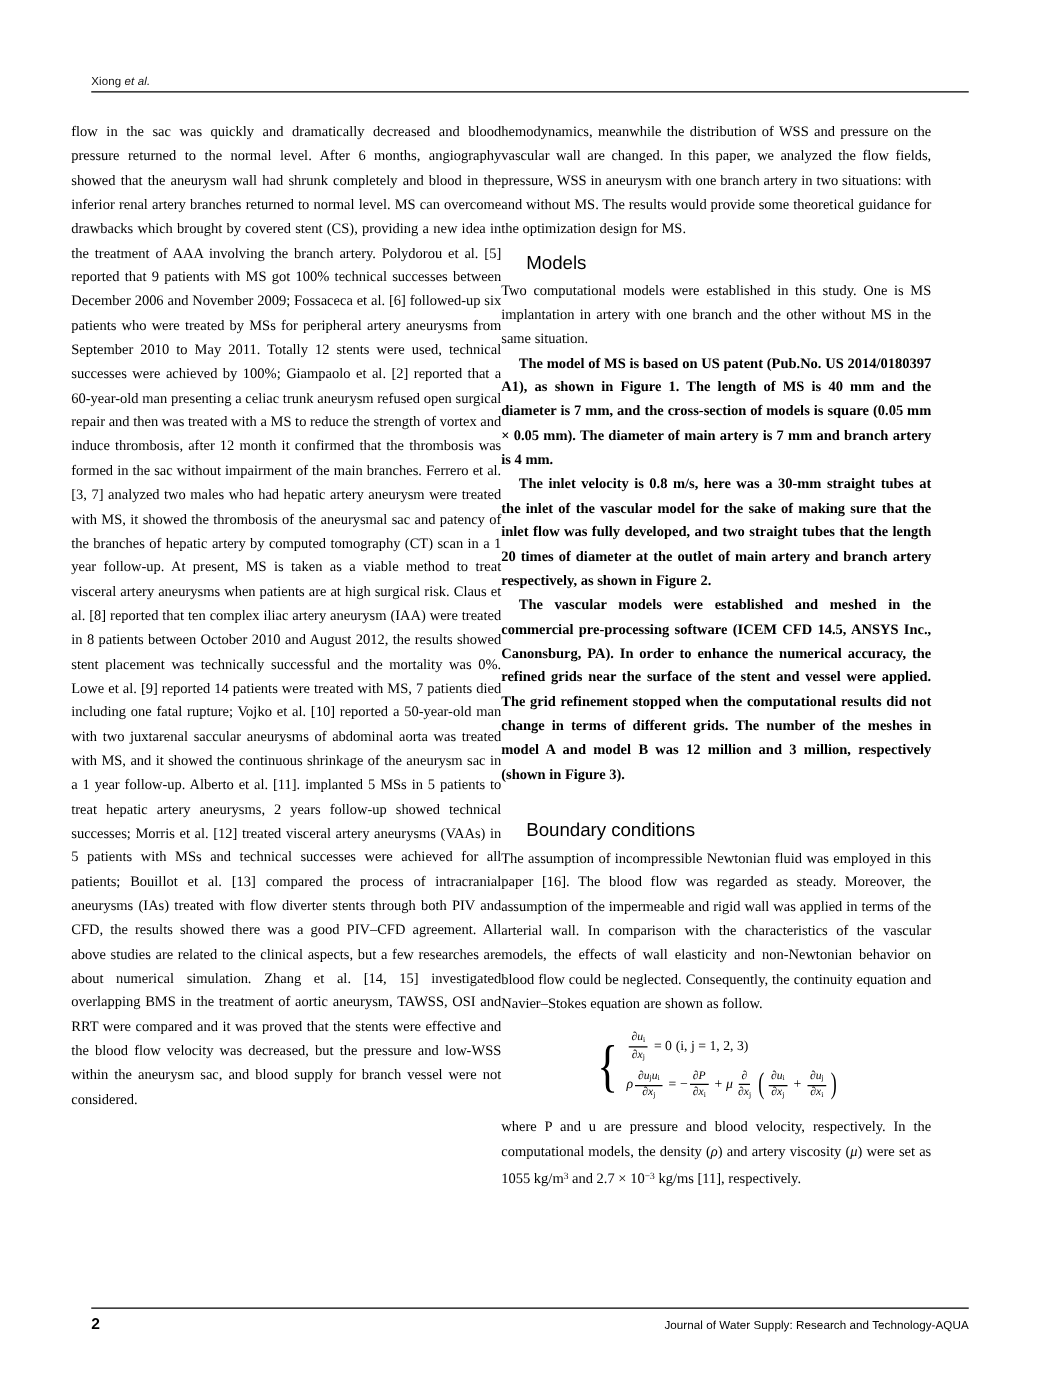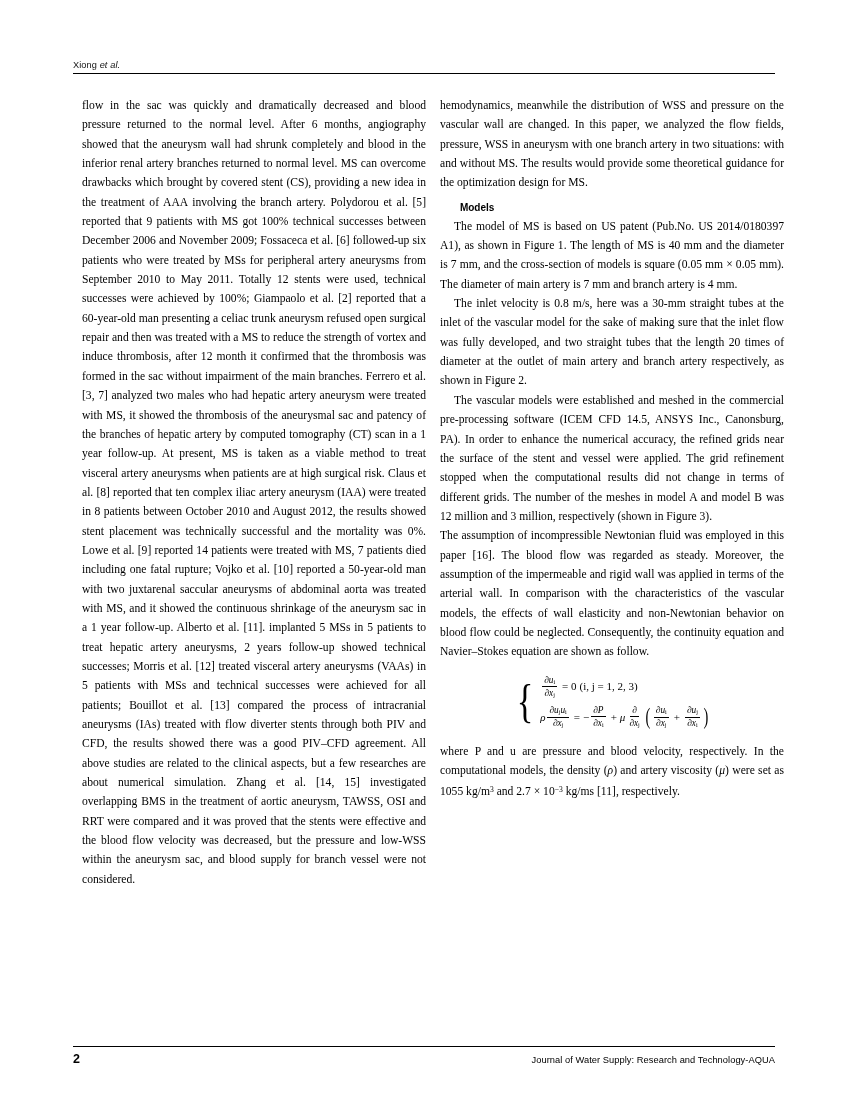--- a/index.html
+++ b/index.html
@@ -34,55 +34,56 @@
     letter-spacing: 0.1px;
     color: #111;
     padding-bottom: 3px;
     border-bottom: 1.4px solid #000;
   }
   .runhead em { font-style: italic; }
 
   
   .columns {
     position: absolute;
-    left: 82px;
+    left: 57px;
     top: 96px;
     width: 702px;
     height: 930px;
     display: flex;
-    justify-content: space-between;
+    justify-content: flex-start;
   }
   .col {
     width: 344px;
     font-size: 11.6px;
     line-height: 19.35px;
     text-align: justify;
     text-justify: inter-word;
     hyphens: manual;
   }
   .col p {
     margin: 0;
     text-indent: 0;
   }
   .col p.ind {
     text-indent: 14px;
+    font-weight: bold;
   }
 
   h2.sec {
     font-family: "Liberation Sans", "DejaVu Sans", sans-serif;
     font-size: 15px;
     font-weight: bold;
     margin: 25px 0 9px 0;
     line-height: 1.15;
     letter-spacing: -0.1px;
   }
   h3.sub {
     font-family: "Liberation Sans", "DejaVu Sans", sans-serif;
-    font-size: 10px;
-    font-weight: bold;
+    font-size: 15px;
+    font-weight: normal;
     margin: 9px 0 3px 0;
     line-height: 1.2;
     letter-spacing: -0.05px;
     padding-left: 20px;
   }
   h3.sub.spaced { margin-top: 27px; }
 
   
   .eqblock {
     margin: 13px 0 12px 0;
@@ -183,24 +184,26 @@
     <div class="col">
       <p>flow in the sac was quickly and dramatically decreased and blood pressure returned to the normal level. After 6 months, angiography showed that the aneurysm wall had shrunk completely and blood in the inferior renal artery branches returned to normal level. MS can overcome drawbacks which brought by covered stent (CS), providing a new idea in the treatment of AAA involving the branch artery. Polydorou et al. [5] reported that 9 patients with MS got 100% technical successes between December 2006 and November 2009; Fossaceca et al. [6] followed-up six patients who were treated by MSs for peripheral artery aneurysms from September 2010 to May 2011. Totally 12 stents were used, technical successes were achieved by 100%; Giampaolo et al. [2] reported that a 60-year-old man presenting a celiac trunk aneurysm refused open surgical repair and then was treated with a MS to reduce the strength of vortex and induce thrombosis, after 12 month it confirmed that the thrombosis was formed in the sac without impairment of the main branches. Ferrero et al. [3, 7] analyzed two males who had hepatic artery aneurysm were treated with MS, it showed the thrombosis of the aneurysmal sac and patency of the branches of hepatic artery by computed tomography (CT) scan in a 1 year follow-up. At present, MS is taken as a viable method to treat visceral artery aneurysms when patients are at high surgical risk. Claus et al. [8] reported that ten complex iliac artery aneurysm (IAA) were treated in 8 patients between October 2010 and August 2012, the results showed stent placement was technically successful and the mortality was 0%. Lowe et al. [9] reported 14 patients were treated with MS, 7 patients died including one fatal rupture; Vojko et al. [10] reported a 50-year-old man with two juxtarenal saccular aneurysms of abdominal aorta was treated with MS, and it showed the continuous shrinkage of the aneurysm sac in a 1 year follow-up. Alberto et al. [11]. implanted 5 MSs in 5 patients to treat hepatic artery aneurysms, 2 years follow-up showed technical successes; Morris et al. [12] treated visceral artery aneurysms (VAAs) in 5 patients with MSs and technical successes were achieved for all patients; Bouillot et al. [13] compared the process of intracranial aneurysms (IAs) treated with flow diverter stents through both PIV and CFD, the results showed there was a good PIV–CFD agreement. All above studies are related to the clinical aspects, but a few researches are about numerical simulation. Zhang et al. [14, 15] investigated overlapping BMS in the treatment of aortic aneurysm, TAWSS, OSI and RRT were compared and it was proved that the stents were effective and the blood flow velocity was decreased, but the pressure and low-WSS within the aneurysm sac, and blood supply for branch vessel were not considered.</p>
     </div>
 
     <div class="col">
       <p>hemodynamics, meanwhile the distribution of WSS and pressure on the vascular wall are changed. In this paper, we analyzed the flow fields, pressure, WSS in aneurysm with one branch artery in two situations: with and without MS. The results would provide some theoretical guidance for the optimization design for MS.</p>
 
 
       <h3 class="sub">Models</h3>
 
+      <p>Two computational models were established in this study. One is MS implantation in artery with one branch and the other without MS in the same situation.</p>
       <p class="ind">The model of MS is based on US patent (Pub.No. US 2014/0180397 A1), as shown in Figure 1. The length of MS is 40 mm and the diameter is 7 mm, and the cross-section of models is square (0.05 mm × 0.05 mm). The diameter of main artery is 7 mm and branch artery is 4 mm.</p>
       <p class="ind">The inlet velocity is 0.8 m/s, here was a 30-mm straight tubes at the inlet of the vascular model for the sake of making sure that the inlet flow was fully developed, and two straight tubes that the length 20 times of diameter at the outlet of main artery and branch artery respectively, as shown in Figure 2.</p>
       <p class="ind">The vascular models were established and meshed in the commercial pre-processing software (ICEM CFD 14.5, ANSYS Inc., Canonsburg, PA). In order to enhance the numerical accuracy, the refined grids near the surface of the stent and vessel were applied. The grid refinement stopped when the computational results did not change in terms of different grids. The number of the meshes in model A and model B was 12 million and 3 million, respectively (shown in Figure 3).</p>
 
+      <h3 class="sub spaced">Boundary conditions</h3>
 
       <p>The assumption of incompressible Newtonian fluid was employed in this paper [16]. The blood flow was regarded as steady. Moreover, the assumption of the impermeable and rigid wall was applied in terms of the arterial wall. In comparison with the characteristics of the vascular models, the effects of wall elasticity and non-Newtonian behavior on blood flow could be neglected. Consequently, the continuity equation and Navier–Stokes equation are shown as follow.</p>
 
       <div class="eqblock">
         <div class="brace">{</div>
         <div class="eqrows">
 
           <div class="eqrow">
             <span class="frac">
               <span class="num"><span class="it">∂u</span><sub class="v">i</sub></span>

